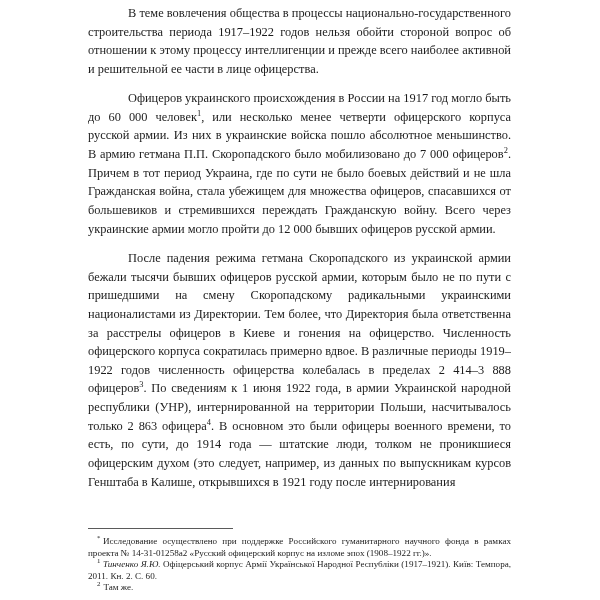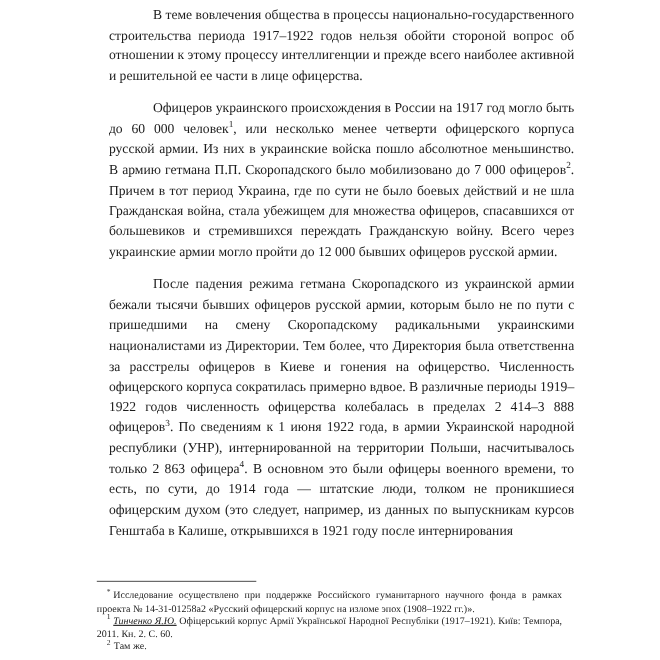--- a/index.html
+++ b/index.html
@@ -16,21 +16,21 @@
     -webkit-font-smoothing: antialiased;
   }
   .page {
     position: relative;
     width: 600px;
     height: 600px;
     box-sizing: border-box;
   }
   .body-block {
     position: absolute;
-    left: 99px;
+    left: 88px;
     top: 4px;
     width: 423px;
   }
   p.para {
     margin: 0;
     text-align: justify;
     text-justify: inter-word;
     font-size: 12.4px;
     line-height: 18.65px;
     text-indent: 40px;
@@ -68,21 +68,21 @@
   }
   .fn-mark {
     font-size: 0.76em;
     vertical-align: super;
     line-height: 0;
     margin-right: 2.5px;
   }
   .fn-mark-plain {
     margin-right: 3px;
   }
-  .ital { font-style: italic; text-decoration: underline; }
+  .ital { font-style: italic; }
 </style>
 </head>
 <body>
 
 <div class="page">
 
   <div class="body-block">
 
     <p class="para">
       <span>В теме вовлечения общества в процессы национально-государственного строительства периода 1917–1922 годов нельзя обойти стороной вопрос об отношении к этому процессу интеллигенции и прежде всего наиболее активной и решительной ее части в лице офицерства.</span>

